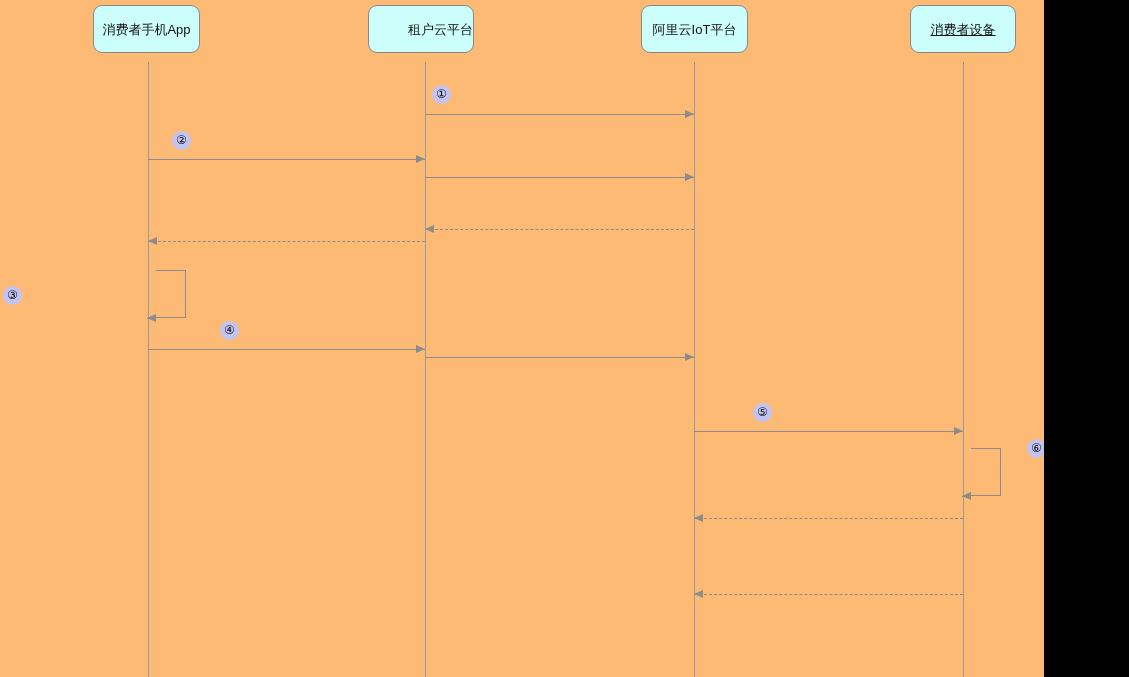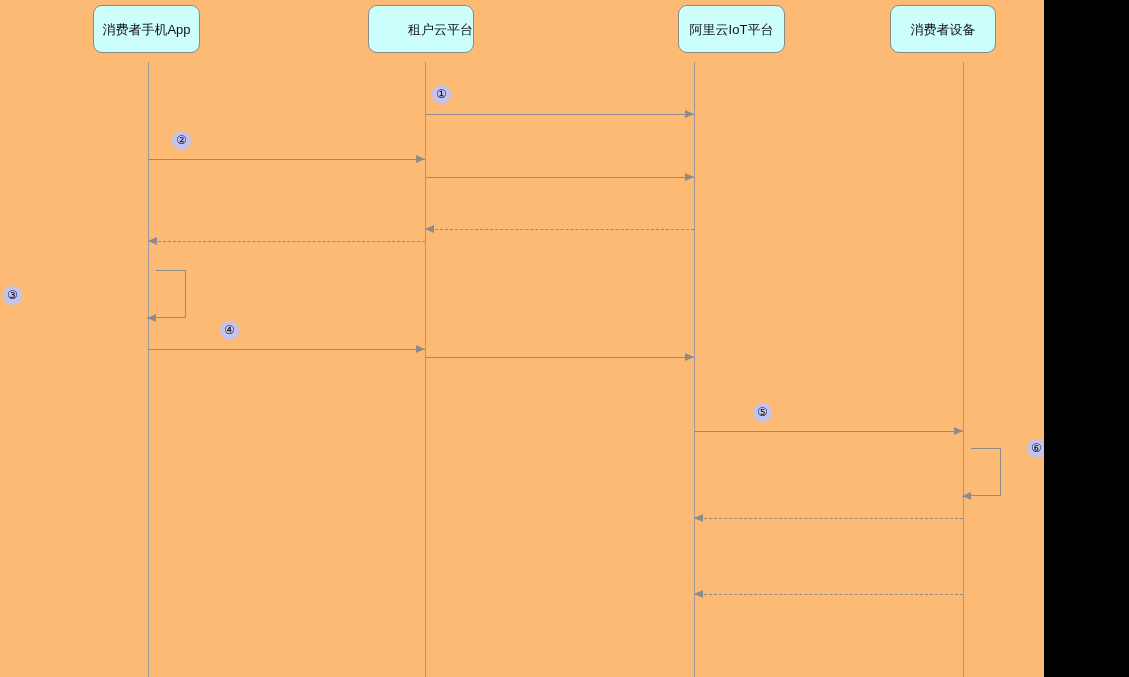--- a/index.html
+++ b/index.html
@@ -85,24 +85,24 @@
     <div class="lifeline" style="left: 148px; top: 62px; height: 615px;"></div>
     <div class="lifeline" style="left: 425px; top: 62px; height: 615px;"></div>
     <div class="lifeline" style="left: 694px; top: 62px; height: 615px;"></div>
     <div class="lifeline" style="left: 963px; top: 62px; height: 615px;"></div>
     <div class="participant-box" style="left: 93px; top: 5px; width: 107px; height: 48px;">
       <span>消费者手机App</span>
     </div>
     <div class="participant-box" style="left: 368px; top: 5px; width: 106px; height: 48px; justify-content: flex-end;">
       <span>租户云平台</span>
     </div>
-    <div class="participant-box" style="left: 678px; top: 5px; width: 107px; height: 48px;">
+    <div class="participant-box" style="left: 641px; top: 5px; width: 107px; height: 48px;">
       <span>阿里云IoT平台</span>
     </div>
-    <div class="participant-box" style="left: 890px; top: 5px; width: 106px; height: 48px;">
+    <div class="participant-box" style="left: 910px; top: 5px; width: 106px; height: 48px; text-decoration: underline;">
       <span>消费者设备</span>
     </div>
     <div class="msg" style="left: 425px; top: 114px; width: 269px;"></div>
     <div class="arrowhead right" style="top: 110px; left: 685px;"></div>
     <div class="msg" style="left: 148px; top: 159px; width: 277px;"></div>
     <div class="arrowhead right" style="top: 155px; left: 416px;"></div>
     <div class="msg" style="left: 425px; top: 177px; width: 269px;"></div>
     <div class="arrowhead right" style="top: 173px; left: 685px;"></div>
     <div class="msg dashed" style="left: 425px; top: 229px; width: 269px;"></div>
     <div class="arrowhead left" style="top: 225px; left: 425px;"></div>

